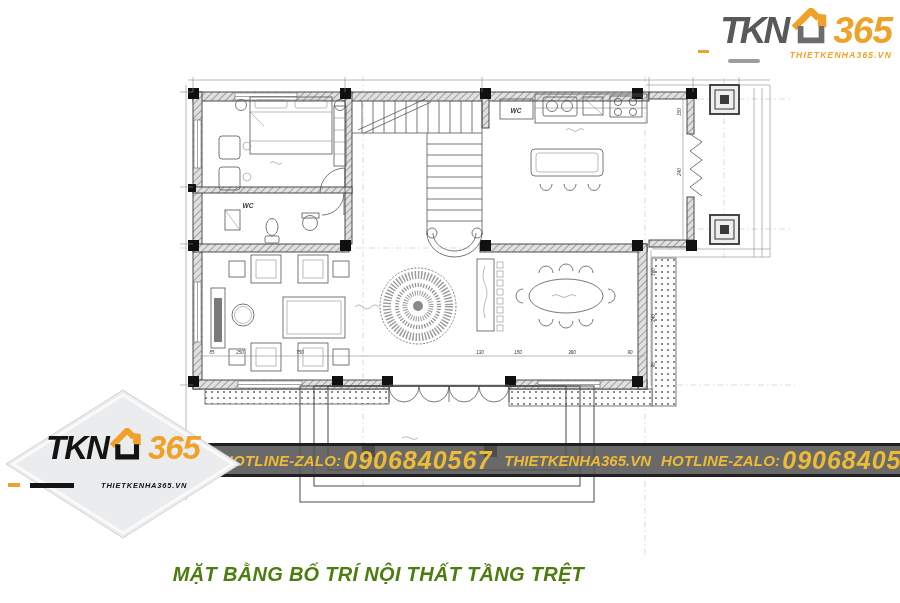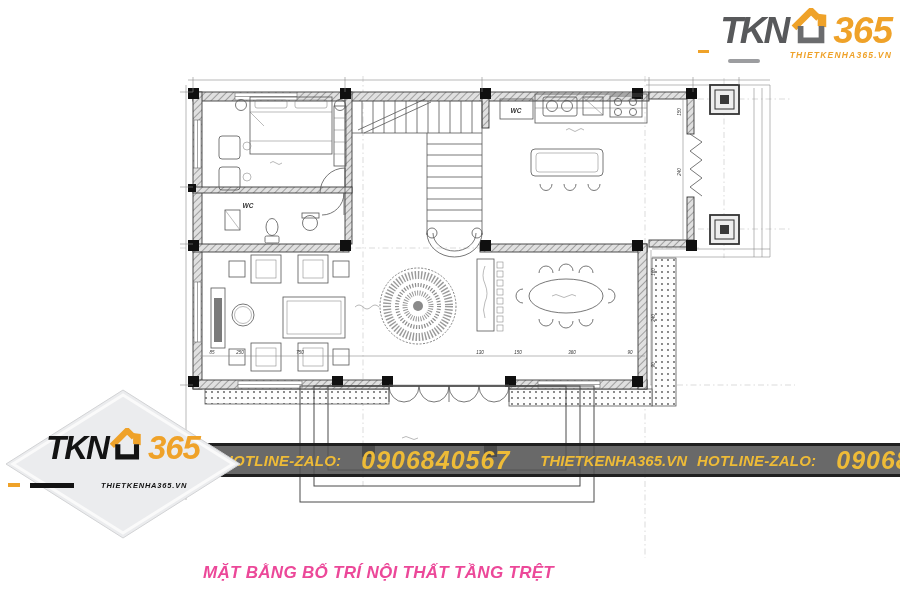--- a/index.html
+++ b/index.html
@@ -18,39 +18,39 @@
                         background:#9c9da0; border-radius:2px; }
   .top-logo .dash-orange { position:absolute; top:42px; left:8px; width:11px; height:3px; background:#efa229; }
 
   
   .banner { position:absolute; left:186px; right:0; top:443px; height:34px; box-sizing:border-box;
             background:rgba(84,84,84,0.88);
             border-top:3px solid rgba(24,24,24,0.9); border-bottom:3px solid rgba(24,24,24,0.9);
             display:flex; align-items:center; padding-left:36px; white-space:nowrap;
             color:#eebb37; font-weight:bold; z-index:2; }
   .b-label { font-size:15px; letter-spacing:0.2px; }
-  .b-phone { font-size:25px; margin:0 20px; letter-spacing:1px; }
+  .b-phone { font-size:25px; margin:0 2px; letter-spacing:1px; }
   .b-site  { font-size:15px; margin:0 10px; }
 
   
   .diamond-wrap { position:absolute; left:4px; top:388px; width:238px; height:152px; z-index:3; }
   .diamond-wrap svg.dshape { position:absolute; left:0; top:0; }
   .d-row { position:absolute; left:0; right:0; top:40px; display:flex; justify-content:center;
            align-items:flex-end; line-height:0.85; }
   .d-tkn { font-size:33px; font-weight:bold; color:#131313; letter-spacing:-2px; }
   .d-365 { font-size:33px; font-weight:bold; color:#efa229; letter-spacing:-1px; }
   .d-house { width:38px; height:34px; margin:0 1px; }
   .d-site { position:absolute; top:93px; left:97px; font-size:7.5px; font-weight:bold; color:#111;
             letter-spacing:0.8px; }
   .d-bar  { position:absolute; top:95px; left:26px; width:44px; height:5px; background:#131313; }
   .d-dash { position:absolute; top:95px; left:4px; width:12px; height:4px; background:#efa229; }
 
   
   .title { position:absolute; left:0; top:563px; width:757px; text-align:center;
-           font-size:17px; font-weight:bold; color:#ec4899; letter-spacing:0.3px; z-index:4; }
+           font-size:20px; font-weight:bold; color:#4d7c0f; letter-spacing:0.3px; z-index:4; }
 
   
   .plan { position:absolute; left:175px; top:70px; z-index:1; }
   .wall   { fill:url(#wallhatch); stroke:#3a3a3a; stroke-width:0.9; }
   .col    { fill:#101010; }
   .furn   { fill:none; stroke:#555; stroke-width:0.8; }
   .furn2  { fill:none; stroke:#777; stroke-width:0.5; }
   .dots   { fill:url(#dotpat); stroke:#555; stroke-width:0.8; }
   .dim    { stroke:#8a8a8a; stroke-width:0.6; fill:none; }
   .grid   { stroke:#c4c4c4; stroke-width:0.6; fill:none; stroke-dasharray:6 3 1.5 3; }

